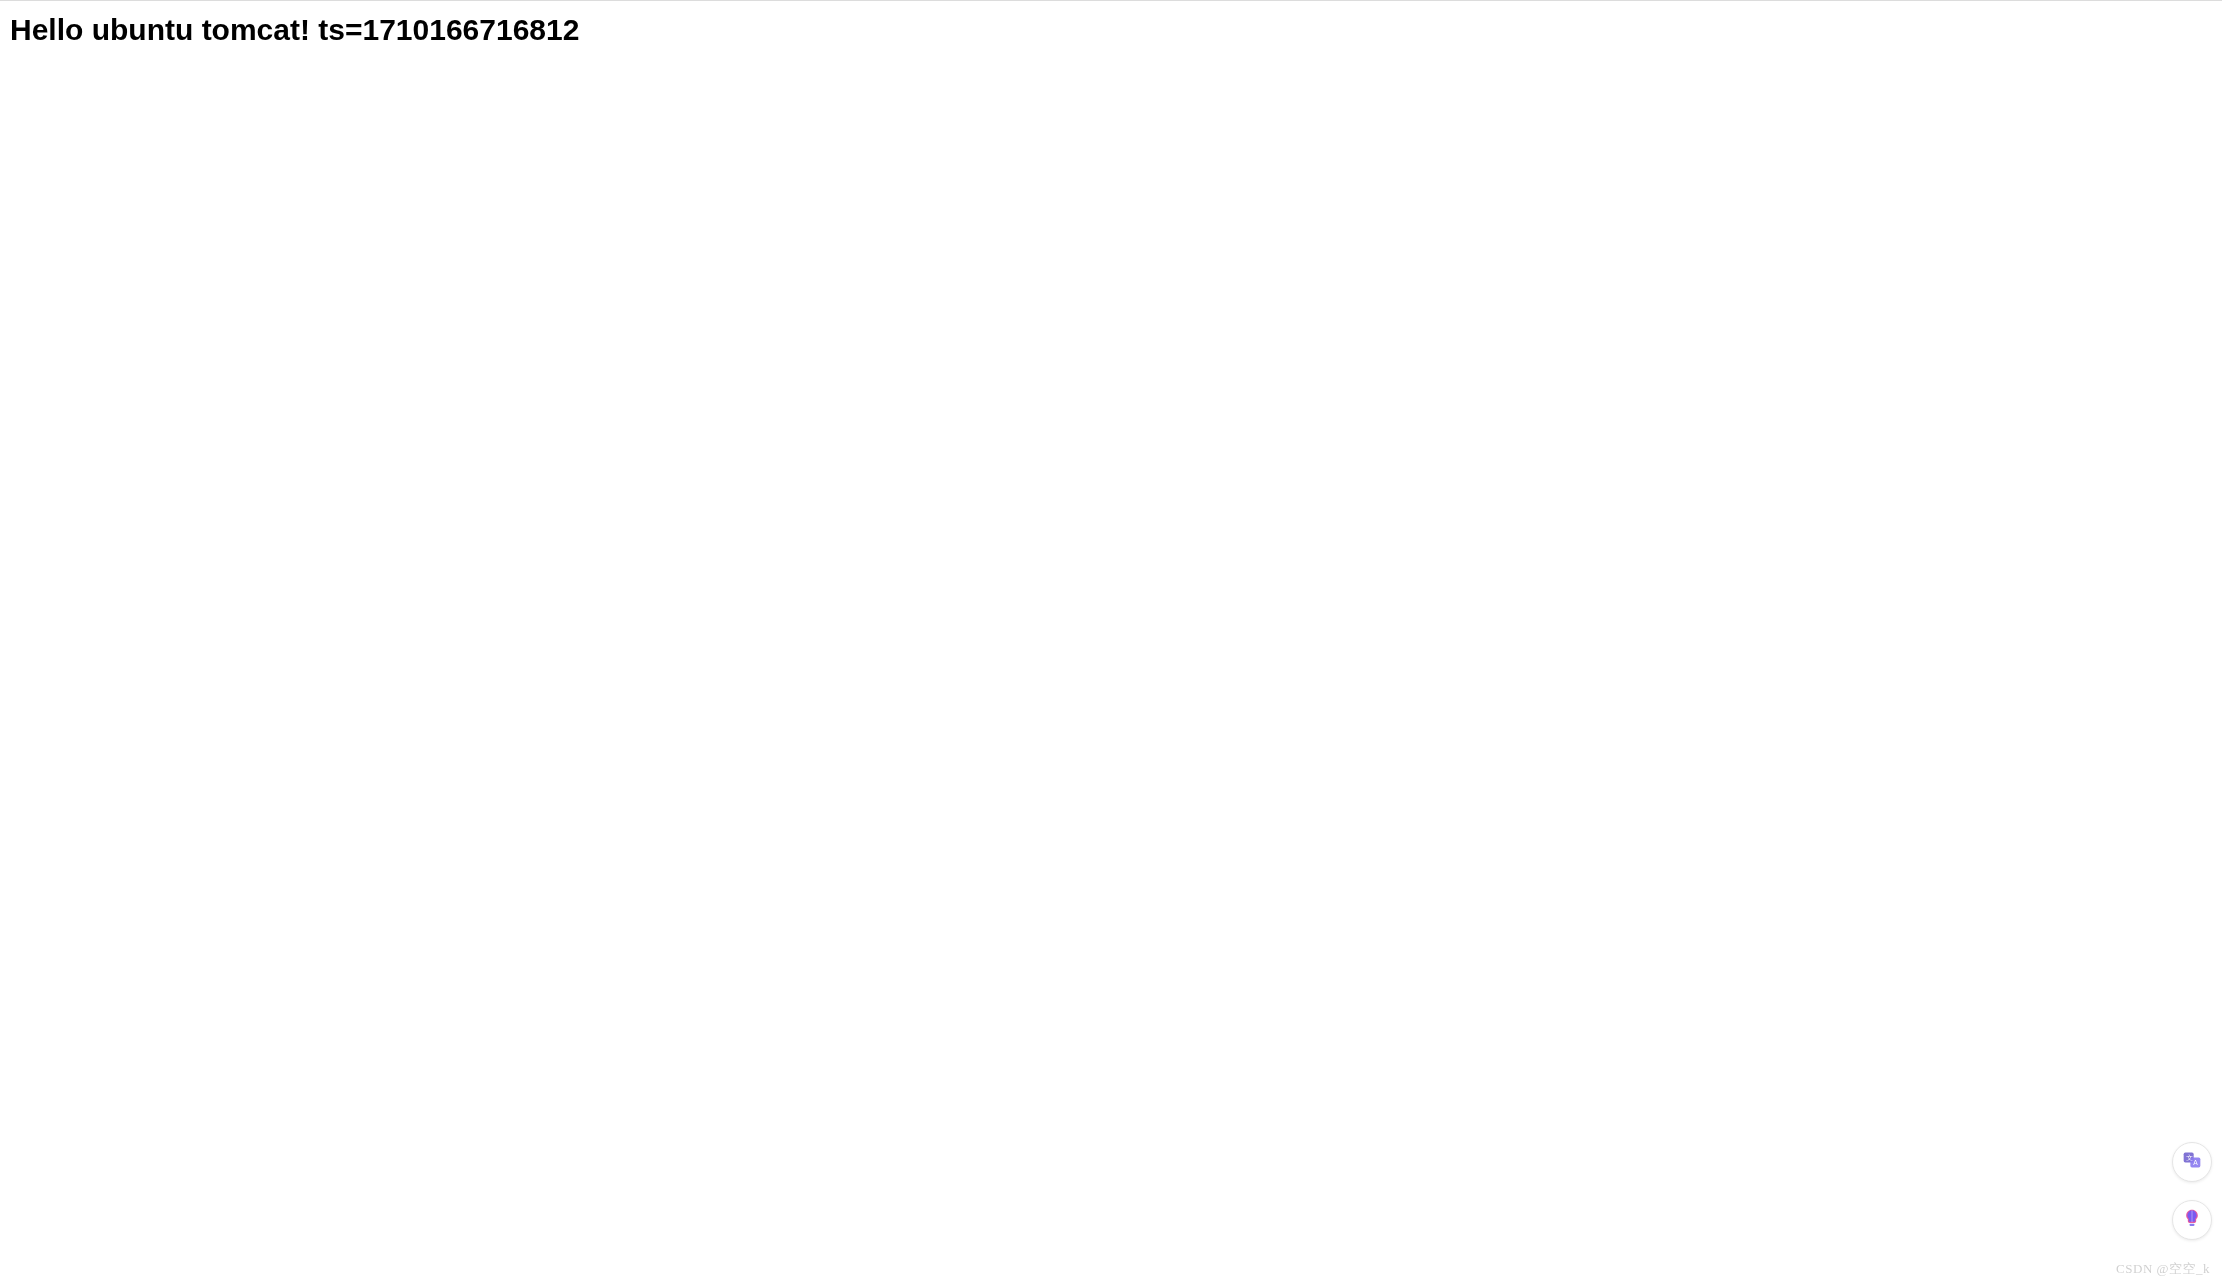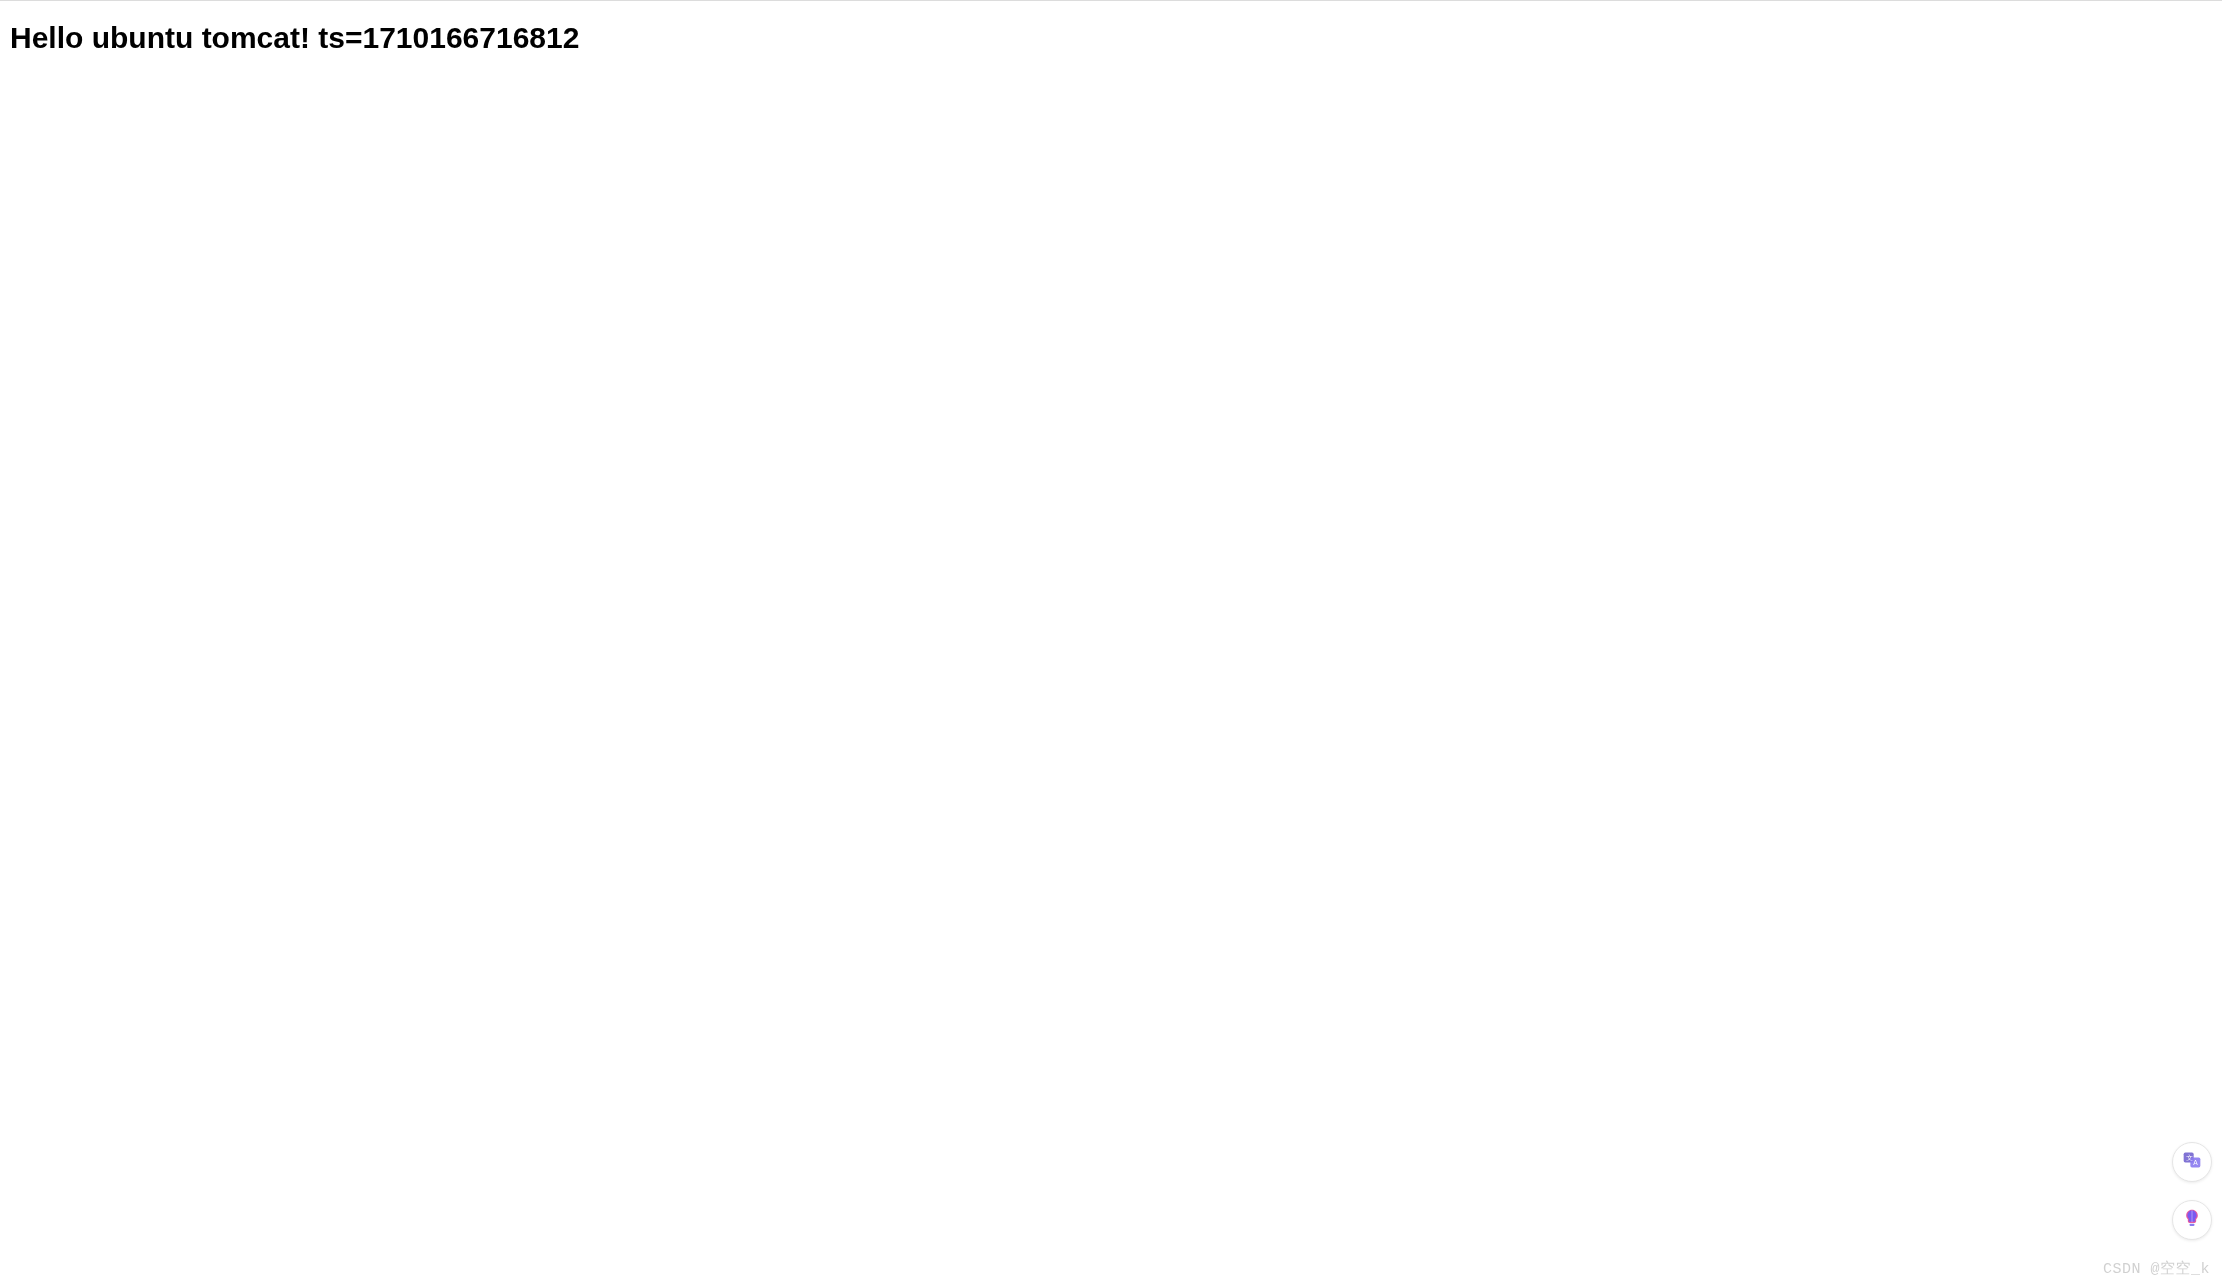--- a/index.html
+++ b/index.html
@@ -16,21 +16,21 @@
     .page {
       width: 100%;
       min-height: 100%;
       position: relative;
       border-top: 1px solid #dcdcdc;
     }
     .heading {
       font-size: 30px;
       font-weight: 700;
       color: #000000;
-      padding: 20px 10px 0 10px;
+      padding: 12px 10px 0 10px;
       letter-spacing: 0;
     }
     .floating-buttons {
       position: fixed;
       right: 10px;
       bottom: 48px;
       display: flex;
       flex-direction: column;
       gap: 18px;
       align-items: center;
@@ -48,23 +48,23 @@
       cursor: pointer;
     }
     .float-btn svg {
       width: 20px;
       height: 20px;
     }
     .watermark {
       position: fixed;
       right: 12px;
       bottom: 10px;
-      font-size: 15px;
+      font-size: 13px;
       color: rgba(120,120,120,0.35);
-      font-family: Liberation Mono, monospace;
+      font-family: Liberation Serif, serif;
       letter-spacing: 0.5px;
       user-select: none;
       text-align: center;
     }
   </style>
 </head>
 <body>
 
 <div class="page">
   <h2 class="heading">Hello ubuntu tomcat! ts=1710166716812</h2>

